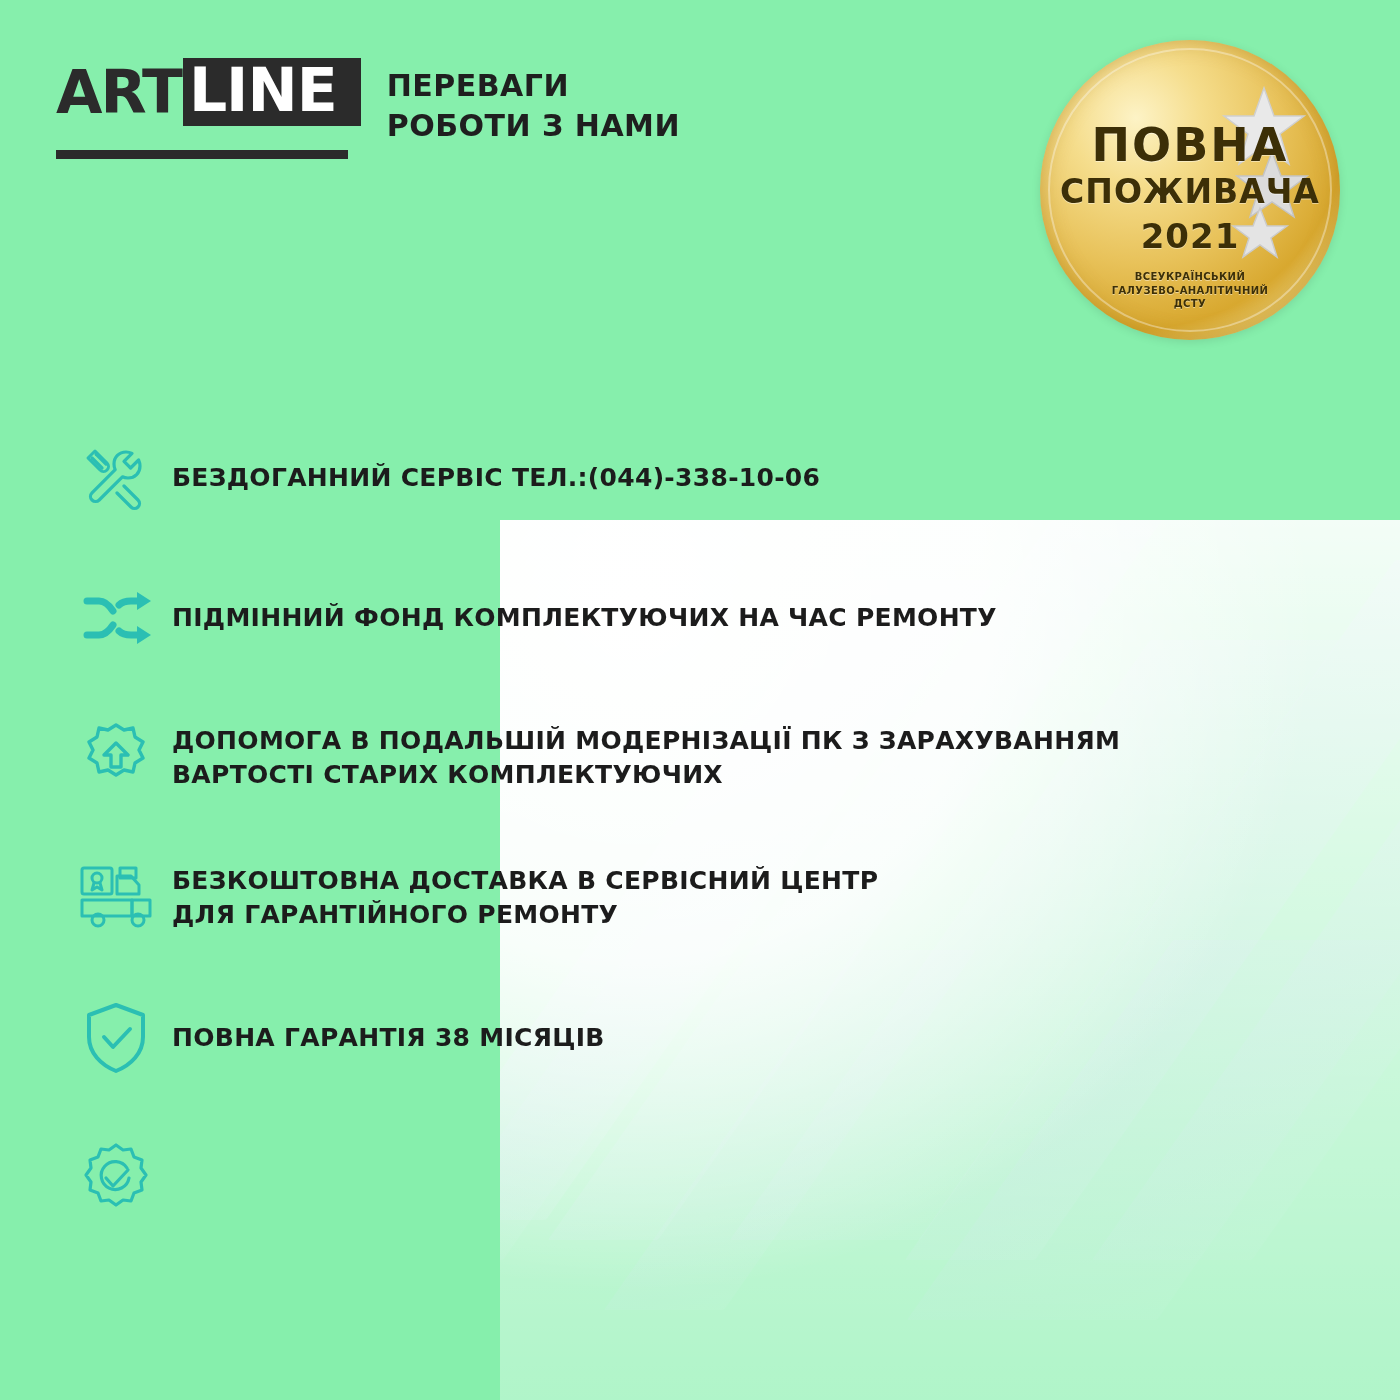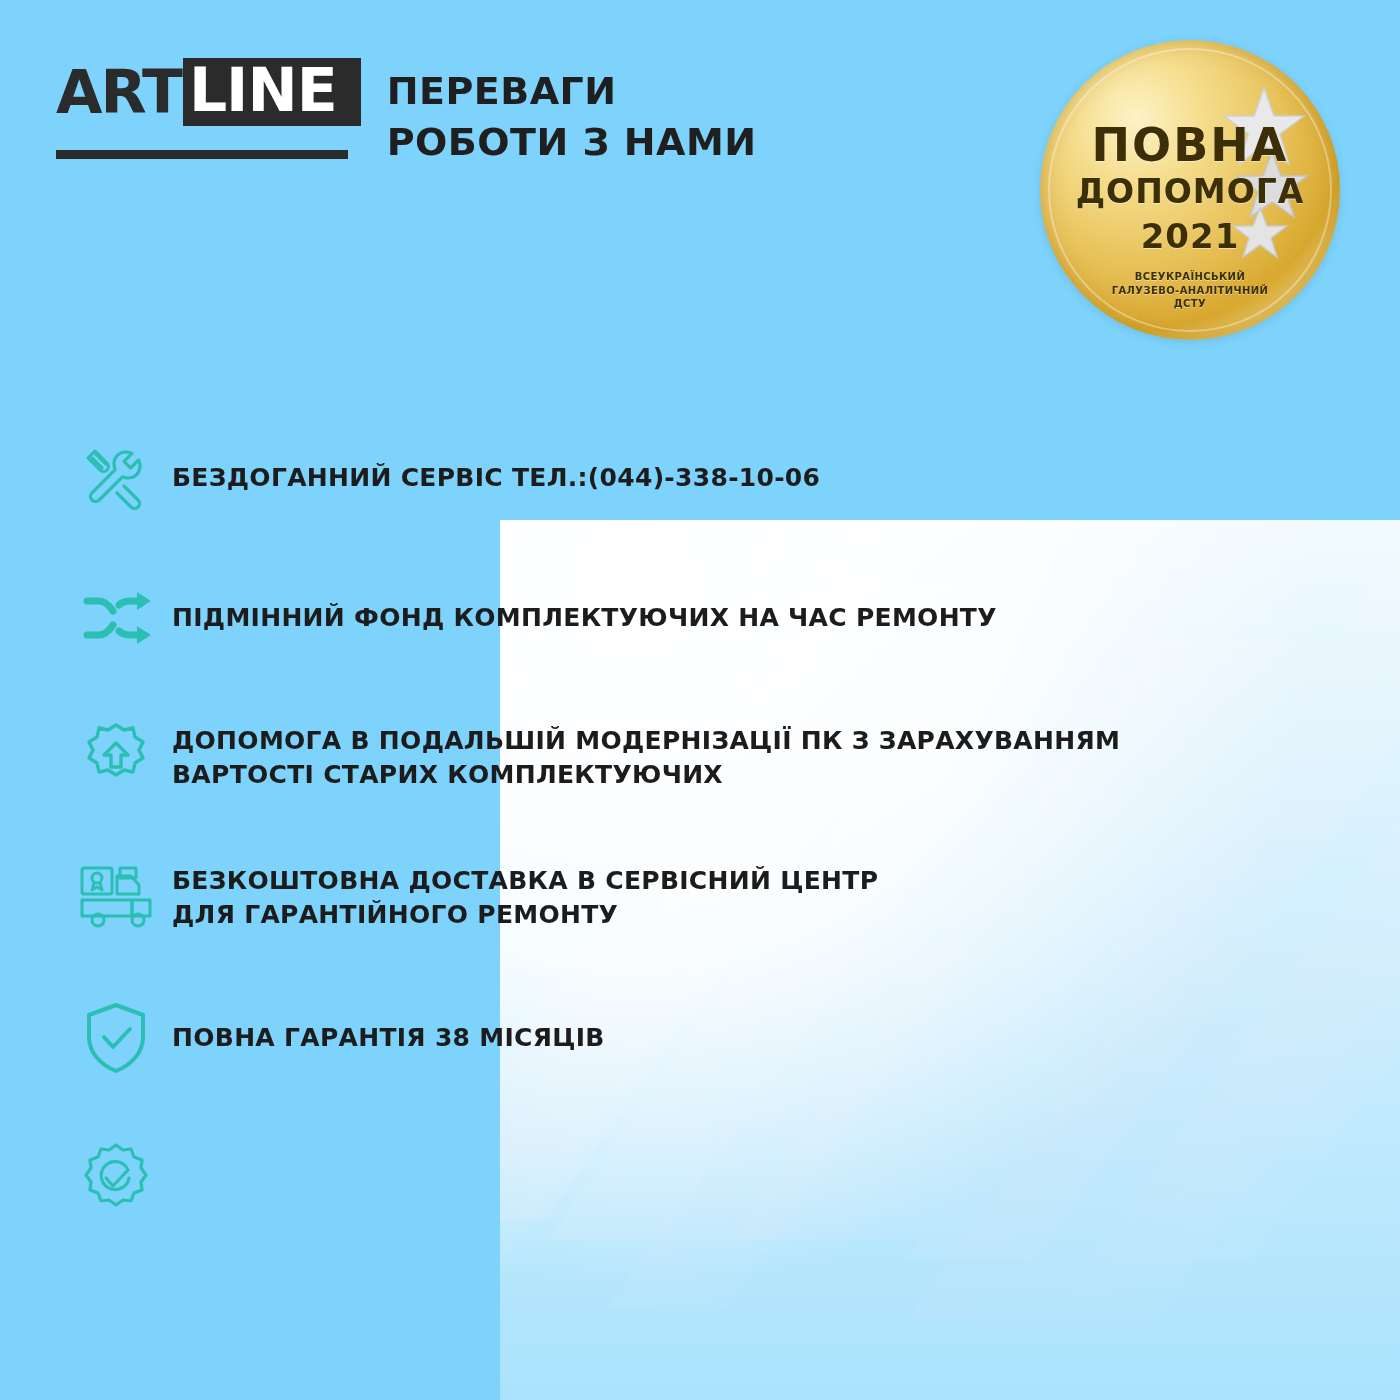--- a/index.html
+++ b/index.html
@@ -6,21 +6,21 @@
   * { box-sizing: border-box; margin: 0; padding: 0; }
   html, body {
     width: 1400px; height: 1400px;
     font-family: "Liberation Sans", sans-serif;
     background: #ffffff;
     overflow: hidden;
   }
   .page {
     position: relative;
     width: 1400px; height: 1400px;
-    background: #7dd3fc;
+    background: #86efac;
     overflow: hidden;
   }
 
   
   .bg-wrap {
     position: absolute;
     right: 0; bottom: 0;
     width: 900px; height: 880px;
     overflow: hidden;
     pointer-events: none;
@@ -72,21 +72,21 @@
   }
   .logo-underline {
     position: absolute;
     left: 0; top: 92px;
     width: 292px; height: 9px;
     background: #2b2b2b;
   }
   .header-title {
     font-family: "DejaVu Sans", sans-serif;
     font-weight: 800;
-    font-size: 38px;
+    font-size: 30px;
     line-height: 1.33;
     color: #1f1f1f;
     letter-spacing: .5px;
     padding-top: 8px;
     text-transform: uppercase;
   }
 
   
   .badge {
     position: absolute;
@@ -181,21 +181,21 @@
   </div>
 
   <div class="badge">
     <div class="inner-ring"></div>
     <svg class="stars" viewBox="0 0 120 190">
       <polygon points="62,6 72,34 102,34 78,52 87,82 62,64 37,82 46,52 22,34 52,34" fill="#e9e9e9" stroke="#cfcfcf" stroke-width="1.5"></polygon>
       <polygon points="70,70 79,94 105,94 84,110 92,135 70,120 48,135 56,110 35,94 61,94" fill="#dcdcdc" stroke="#c4c4c4" stroke-width="1.5"></polygon>
       <polygon points="58,126 65,144 85,144 69,156 75,175 58,163 41,175 47,156 31,144 51,144" fill="#e4e4e4" stroke="#cbcbcb" stroke-width="1.5"></polygon>
     </svg>
     <div class="txt b-1">ПОВНА</div>
-    <div class="txt b-2">ДОПОМОГА</div>
+    <div class="txt b-2">СПОЖИВАЧА</div>
     <div class="txt b-3">2021</div>
     <div class="txt b-4">
       <div>ВСЕУКРАЇНСЬКИЙ</div>
       <div>ГАЛУЗЕВО-АНАЛІТИЧНИЙ</div>
       <div>ДСТУ</div>
     </div>
   </div>
 
   <div class="features">
 

